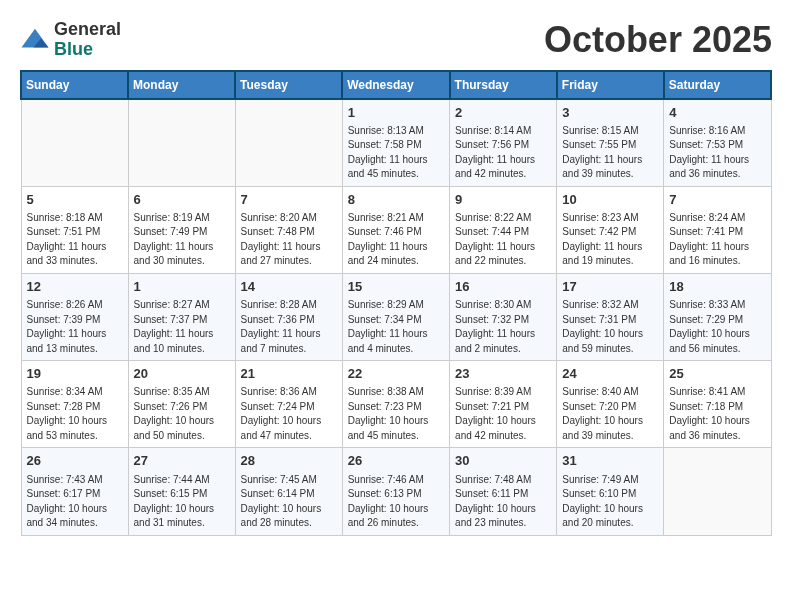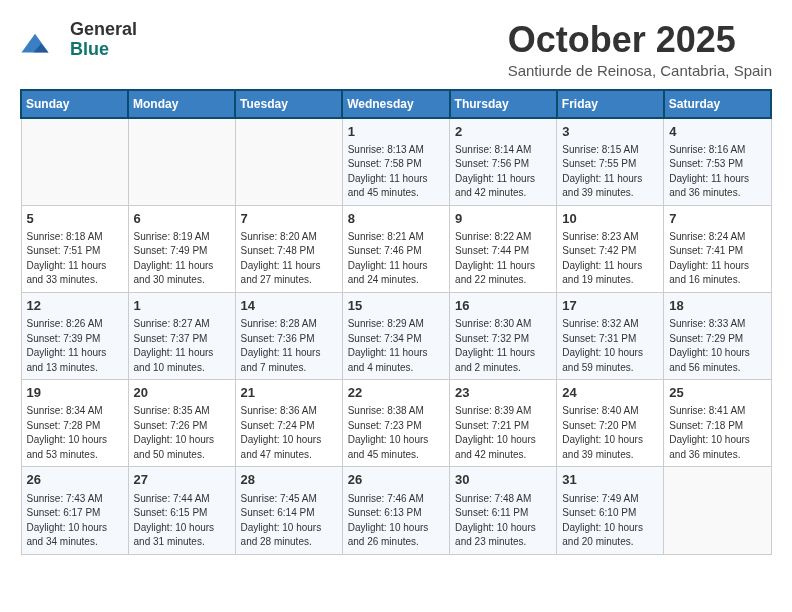--- a/index.html
+++ b/index.html
@@ -11,22 +11,21 @@
       padding: 20px;
     }
     .header {
       display: flex;
       justify-content: space-between;
       align-items: flex-start;
       margin-bottom: 10px;
     }
     .logo {
       display: flex;
-      align-items: flex-end;
-      gap: 16px;
+      align-items: center;
     }
     .logo-text {
       display: flex;
       flex-direction: column;
       font-size: 18px;
       font-weight: bold;
       line-height: 1.1;
     }
     .logo-general { color: #333; }
     .logo-blue { color: #0f766e; }
@@ -100,21 +99,20 @@
       <polygon points="20,5 38,30 2,30" fill="#3a7fc1"></polygon>
       <polygon points="28,18 38,30 18,30" fill="#1a4a8a" opacity="0.7"></polygon>
     </svg>
     <div class="logo-text">
       <span class="logo-general">General</span>
       <span class="logo-blue">Blue</span>
     </div>
   </div>
   <div class="title-block">
     <div class="month-title">October 2025</div>
-    <div class="subtitle">Santiurde de Reinosa, Cantabria, Spain</div>
   </div>
 </div>
 
 <table class="calendar">
   <thead>
     <tr id="weekday-header">
     <th>Sunday</th>
         <th>Monday</th>
         <th>Tuesday</th>
         <th>Wednesday</th>

